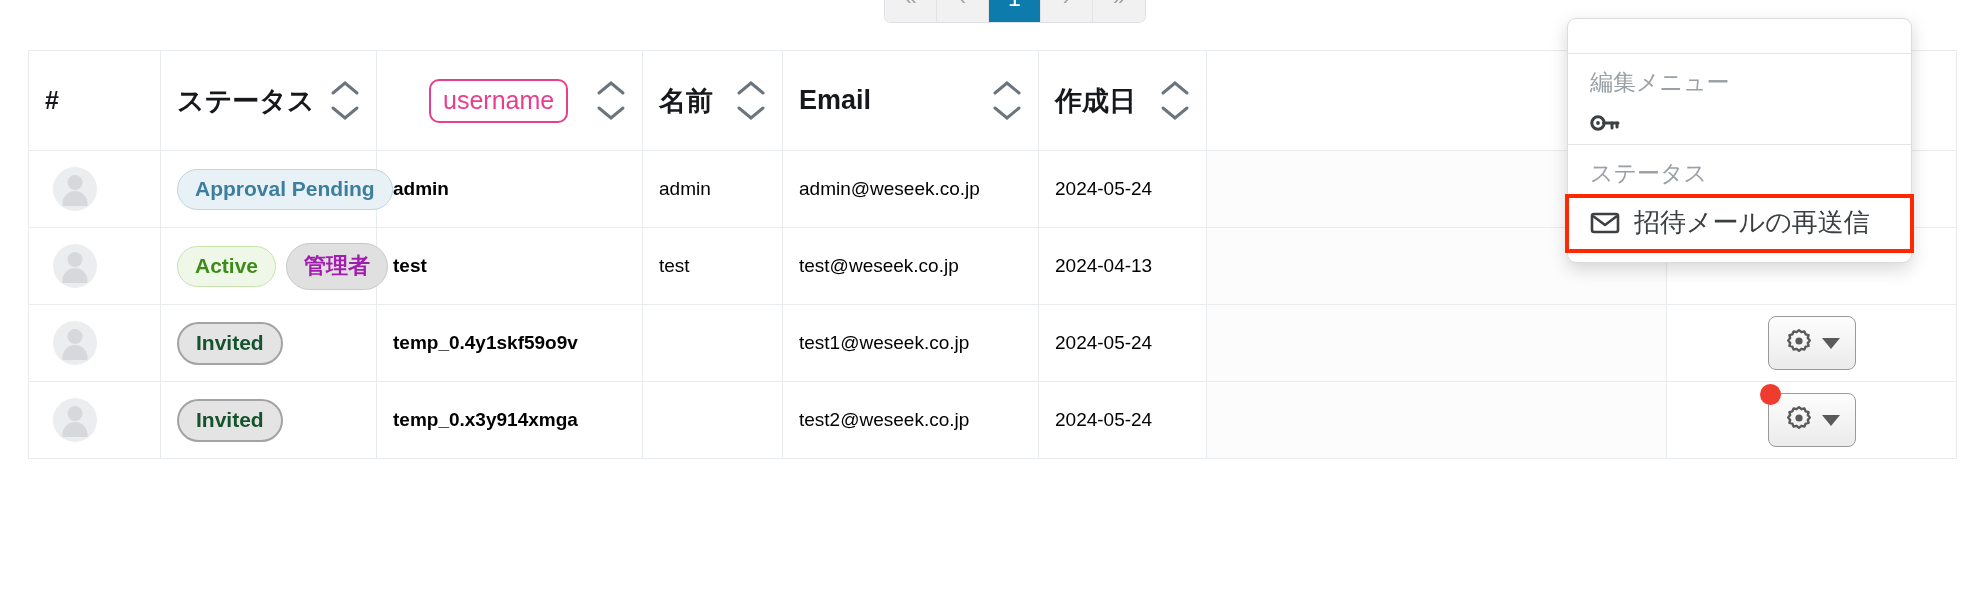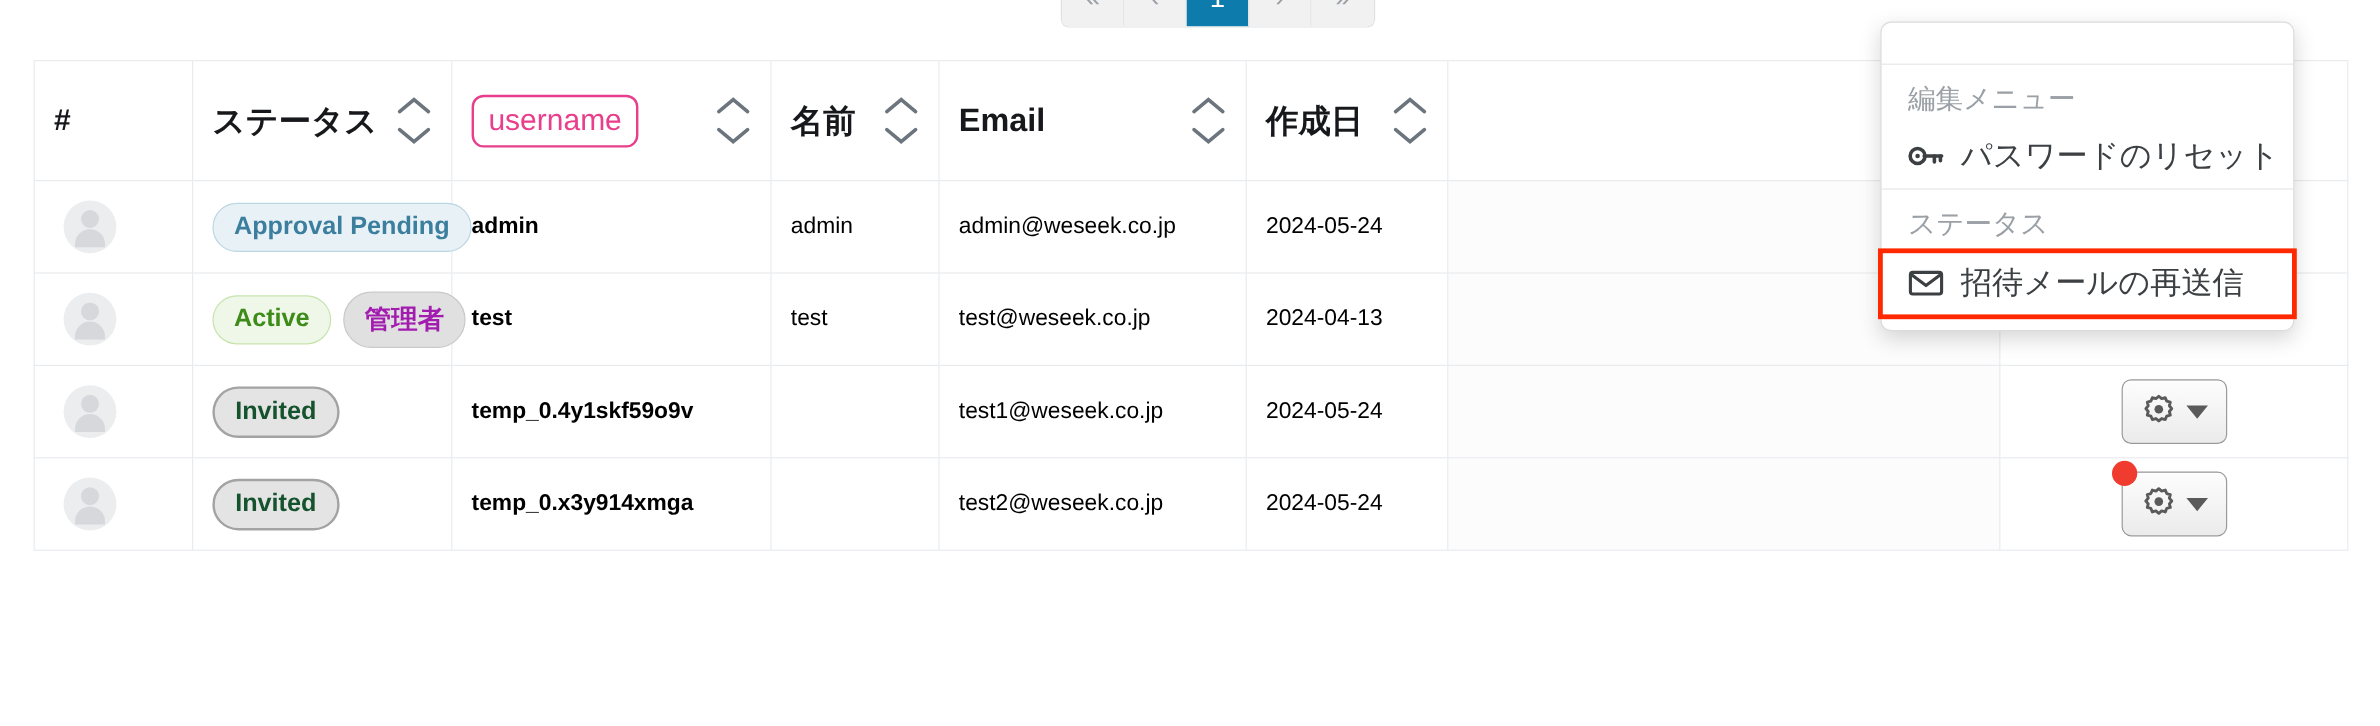--- a/index.html
+++ b/index.html
@@ -68,20 +68,21 @@
     white-space: nowrap;
   }
   .th-label.hash { font-size: 25px; }
   .th-label.pill {
     color: #e83e8c;
     border: 2px solid #e83e8c;
     border-radius: 10px;
     padding: 5px 12px 6px;
     font-weight: normal;
     font-size: 25px;
+    margin-left: 36px;
   }
   .sort-arrows {
     display: flex; flex-direction: column;
     align-items: center; justify-content: center;
     gap: 9px;
     color: #6c757d;
     cursor: pointer;
     flex: none;
     margin-left: 8px;
   }
@@ -485,21 +486,20 @@
     <div class="dd-item">
       <span class="dd-icon">
         <svg width="30" height="22" viewBox="0 0 30 22">
           <circle cx="8" cy="11" r="6.2" fill="none" stroke="#3c4043" stroke-width="3"></circle>
           <circle cx="8" cy="11" r="1.9" fill="#3c4043"></circle>
           <path d="M13.5 11 H28" stroke="#3c4043" stroke-width="3" stroke-linecap="round"></path>
           <path d="M22 11 V16" stroke="#3c4043" stroke-width="3" stroke-linecap="round"></path>
           <path d="M27 11 V15" stroke="#3c4043" stroke-width="3" stroke-linecap="round"></path>
         </svg>
       </span>
-      <span>パスワードのリセット</span>
     </div>
     <div class="dd-divider"></div>
     <div class="dd-header">ステータス</div>
     <div class="dd-item highlighted">
       <span class="dd-icon">
         <svg width="30" height="24" viewBox="0 0 30 24">
           <rect x="2" y="3" width="26" height="18" rx="2" fill="none" stroke="#3c4043" stroke-width="2.6"></rect>
           <path d="M3 5 L15 14 L27 5" fill="none" stroke="#3c4043" stroke-width="2.6" stroke-linejoin="round"></path>
         </svg>
       </span>

